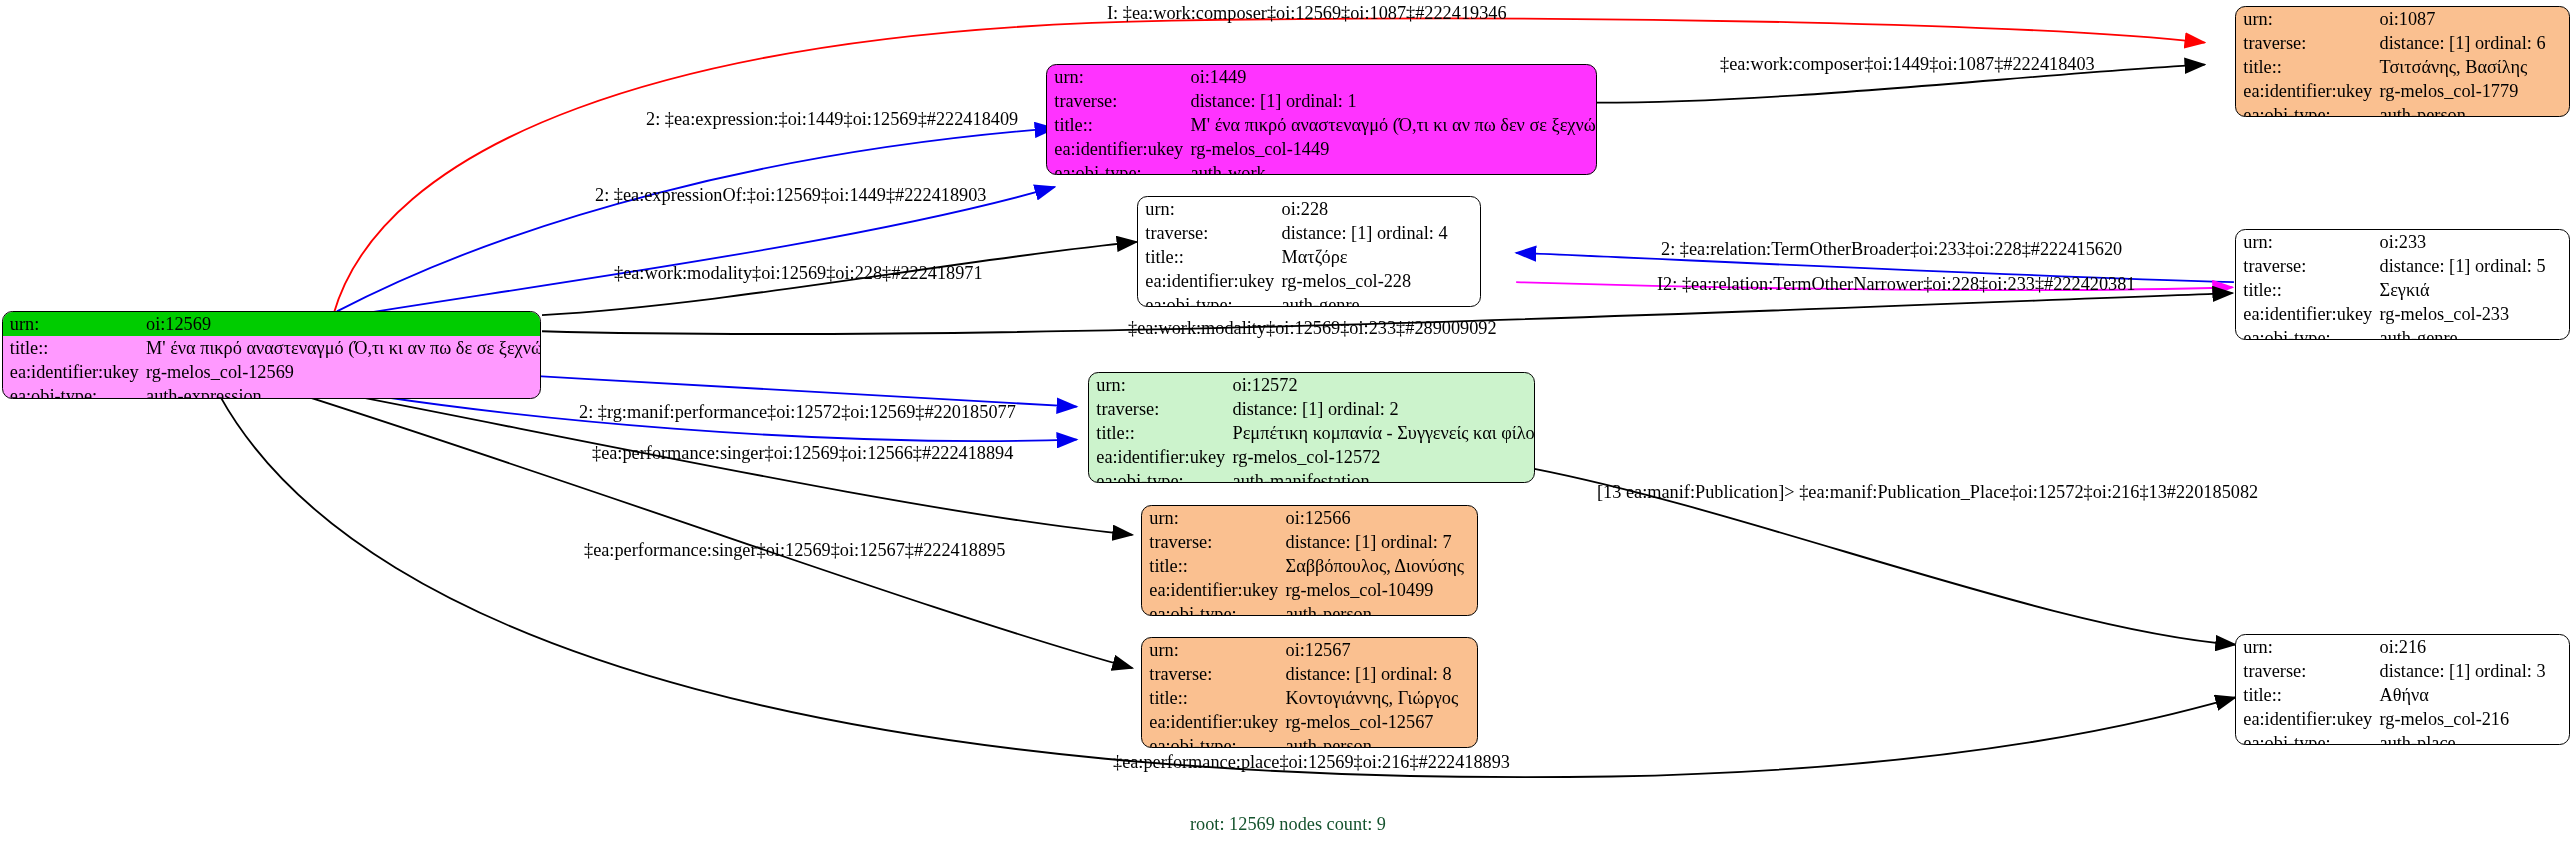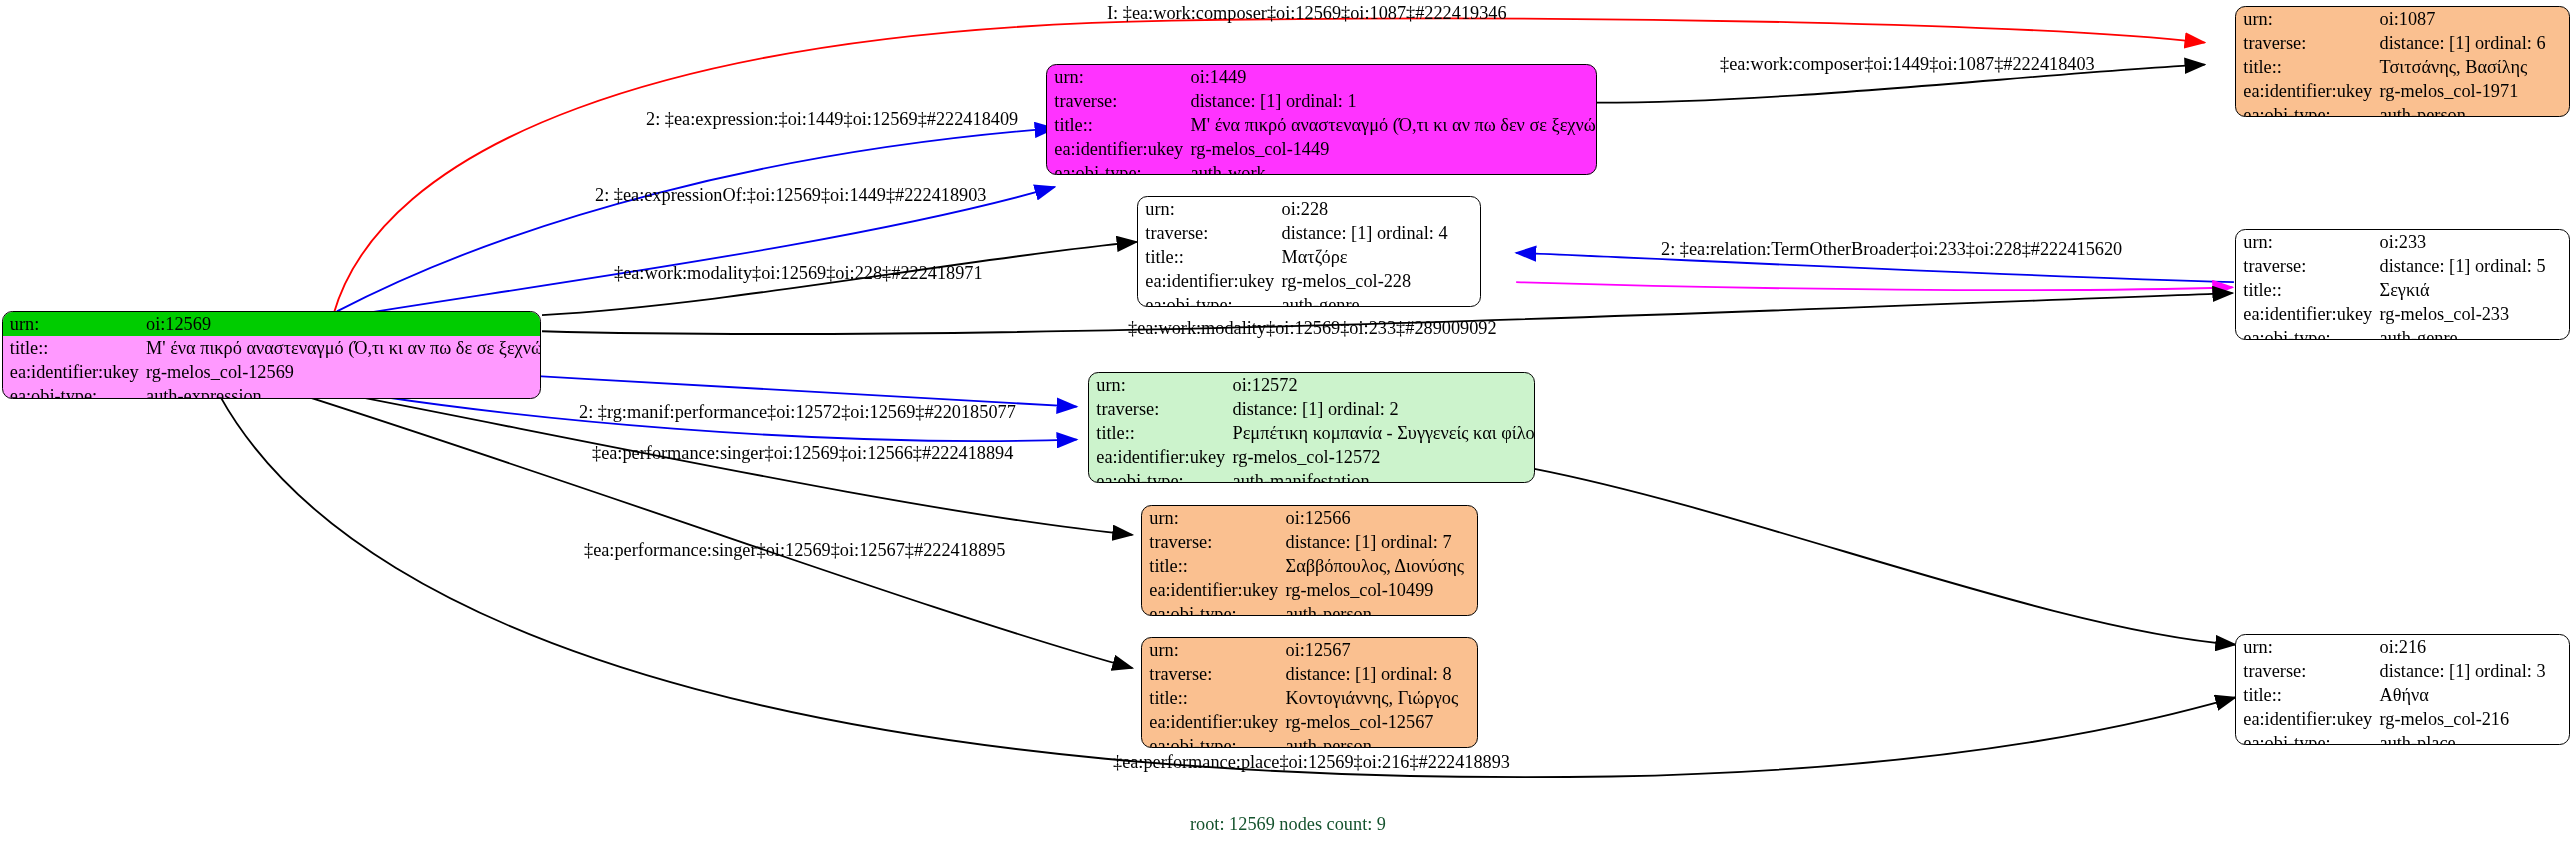--- a/index.html
+++ b/index.html
@@ -161,21 +161,21 @@
       <div class="row">
         <div class="k">traverse:</div>
         <div class="v">distance: [1]     ordinal: 6</div>
       </div>
       <div class="row">
         <div class="k">title::</div>
         <div class="v">Τσιτσάνης, Βασίλης</div>
       </div>
       <div class="row">
         <div class="k">ea:identifier:ukey</div>
-        <div class="v">rg-melos_col-1971</div>
+        <div class="v">rg-melos_col-1779</div>
       </div>
       <div class="row">
         <div class="k">ea:obj-type:</div>
         <div class="v">auth-person</div>
       </div>
     </div>
   </div>
 
   <div class="node t-white" style="left:1137px; top:196px; width:344px; height:111px; background:#ffffff;">
     <div class="rows">
@@ -326,22 +326,24 @@
       </div>
     </div>
   </div>
 
   <div class="elabel" style="left:1107px; top:3.7px;">I: ‡ea:work:composer‡oi:12569‡oi:1087‡#222419346</div>
   <div class="elabel" style="left:1720px; top:55px;">‡ea:work:composer‡oi:1449‡oi:1087‡#222418403</div>
   <div class="elabel" style="left:606px; top:110px;margin-left:40px;">2: ‡ea:expression:‡oi:1449‡oi:12569‡#222418409</div>
   <div class="elabel" style="left:595px; top:186px;text-align:center;">2: ‡ea:expressionOf:‡oi:12569‡oi:1449‡#222418903</div>
   <div class="elabel" style="left:614px; top:264px;">‡ea:work:modality‡oi:12569‡oi:228‡#222418971</div>
   <div class="elabel" style="left:1661px; top:240px;">2: ‡ea:relation:TermOtherBroader‡oi:233‡oi:228‡#222415620</div>
+  <div class="elabel" style="left:1657px; top:275px;">I2: ‡ea:relation:TermOtherNarrower‡oi:228‡oi:233‡#222420381</div>
   <div class="elabel" style="left:1128px; top:319px;">‡ea:work:modality‡oi:12569‡oi:233‡#289009092</div>
   <div class="elabel" style="left:579px; top:403px;">2: ‡rg:manif:performance‡oi:12572‡oi:12569‡#220185077</div>
   <div class="elabel" style="left:592px; top:444px;">‡ea:performance:singer‡oi:12569‡oi:12566‡#222418894</div>
   <div class="elabel" style="left:584px; top:541px;">‡ea:performance:singer‡oi:12569‡oi:12567‡#222418895</div>
+  <div class="elabel" style="left:1597px; top:483px;">[13 ea:manif:Publication]&gt; ‡ea:manif:Publication_Place‡oi:12572‡oi:216‡13#220185082</div>
   <div class="elabel" style="left:1113px; top:753px;">‡ea:performance:place‡oi:12569‡oi:216‡#222418893</div>
 
   <div class="footer" style="left:1190px; top:814px;">root: 12569 nodes count: 9</div>
 
 </div>
 
 
 </body></html>

